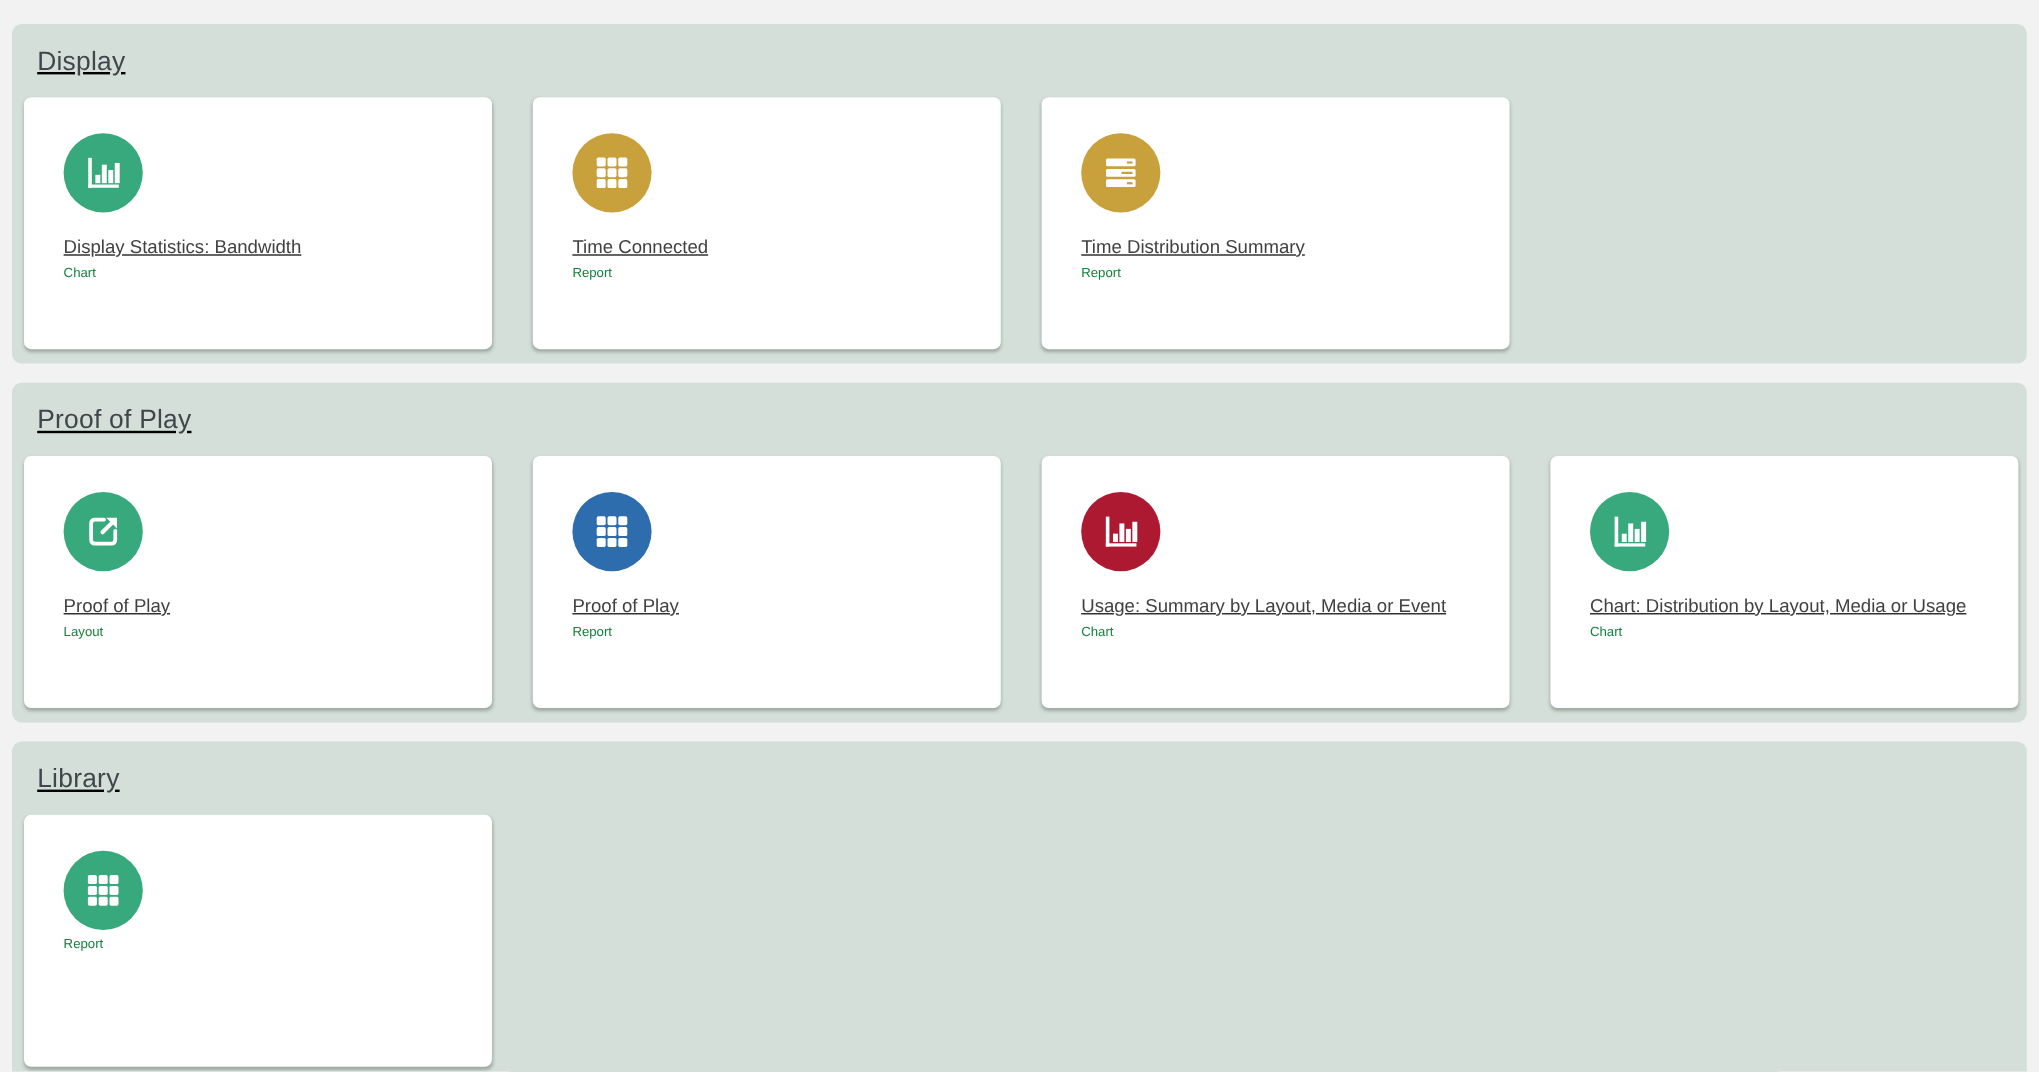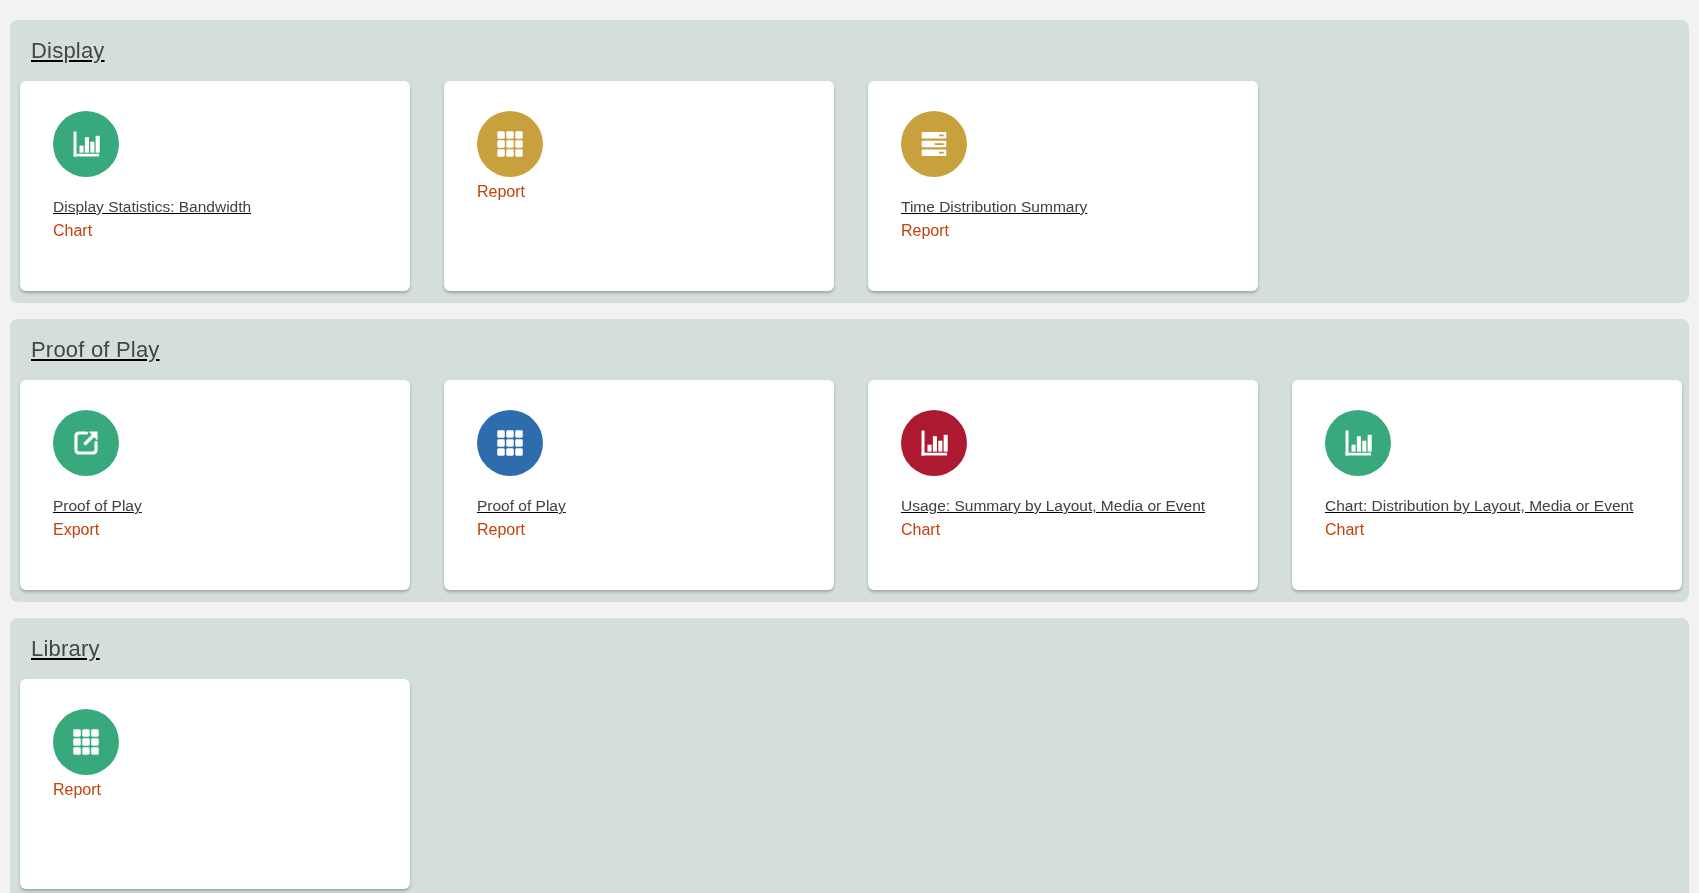--- a/index.html
+++ b/index.html
@@ -62,22 +62,22 @@
   }
   .card-title {
     margin-top: 21px;
     font-size: 15.5px;
     color: #414141;
     white-space: nowrap;
   }
   .card-link {
     display: inline-block;
     margin-top: 6px;
-    font-size: 16px;
-    color: #c2410c;
+    font-size: 11px;
+    color: #15803d;
     text-decoration: none;
     cursor: pointer;
   }
 </style>
 </head>
 <body>
 
 <div class="page" id="page-root">
   <div class="section">
     <div class="section-title">Display</div>
@@ -108,20 +108,21 @@
                 <rect x="15.7" y="3" width="5.3" height="5.3" rx="1"></rect>
                 <rect x="3" y="9.35" width="5.3" height="5.3" rx="1"></rect>
                 <rect x="9.35" y="9.35" width="5.3" height="5.3" rx="1"></rect>
                 <rect x="15.7" y="9.35" width="5.3" height="5.3" rx="1"></rect>
                 <rect x="3" y="15.7" width="5.3" height="5.3" rx="1"></rect>
                 <rect x="9.35" y="15.7" width="5.3" height="5.3" rx="1"></rect>
                 <rect x="15.7" y="15.7" width="5.3" height="5.3" rx="1"></rect>
               </svg>
             </span>
     </div>
+    <div class="card-title">Time Connected</div>
     <a class="card-link">Report</a>
   </div>
 
   <div class="card">
     <div class="circle" style="background: rgb(200, 161, 61); --cc: #c8a13d;">
       <span class="icon">
               <svg viewBox="0 0 24 24" xmlns="http://www.w3.org/2000/svg">
                 <rect x="3.3" y="3.6" width="17.4" height="4.6" rx="0.9" fill="#ffffff"></rect>
                 <rect x="3.3" y="9.7" width="17.4" height="4.6" rx="0.9" fill="#ffffff"></rect>
                 <rect x="3.3" y="15.8" width="17.4" height="4.6" rx="0.9" fill="#ffffff"></rect>
@@ -144,21 +145,21 @@
     <div class="circle" style="background: rgb(56, 168, 125); --cc: #38a87d;">
       <span class="icon">
               <svg viewBox="0 0 24 24" xmlns="http://www.w3.org/2000/svg" fill="none">
                 <path d="M12.5 4.9 H7.2 Q4.9 4.9 4.9 7.2 V16.8 Q4.9 19.1 7.2 19.1 H16.8 Q19.1 19.1 19.1 16.8 V11.5" stroke="#ffffff" stroke-width="2.2" stroke-linecap="round" stroke-linejoin="round"></path>
                 <path d="M11.6 12.4 L17.6 6.4" stroke="#ffffff" stroke-width="2.4" stroke-linecap="round"></path>
                 <polygon points="13.8,3.9 20.1,3.9 20.1,10.2" fill="#ffffff"></polygon>
               </svg>
             </span>
     </div>
     <div class="card-title">Proof of Play</div>
-    <a class="card-link">Export</a>
+    <a class="card-link">Layout</a>
   </div>
 
   <div class="card">
     <div class="circle" style="background: rgb(45, 108, 173); --cc: #2d6cad;">
       <span class="icon">
               <svg viewBox="0 0 24 24" xmlns="http://www.w3.org/2000/svg" fill="#ffffff">
                 <rect x="3" y="3" width="5.3" height="5.3" rx="1"></rect>
                 <rect x="9.35" y="3" width="5.3" height="5.3" rx="1"></rect>
                 <rect x="15.7" y="3" width="5.3" height="5.3" rx="1"></rect>
                 <rect x="3" y="9.35" width="5.3" height="5.3" rx="1"></rect>
@@ -197,21 +198,21 @@
               <svg viewBox="0 0 24 24" xmlns="http://www.w3.org/2000/svg" fill="#ffffff">
                 <rect x="3.2" y="3.2" width="2.1" height="17.6"></rect>
                 <rect x="3.2" y="18.9" width="18" height="1.9"></rect>
                 <rect x="7.4" y="13.2" width="2.9" height="4.9"></rect>
                 <rect x="11.2" y="7.2" width="2.9" height="10.9"></rect>
                 <rect x="15.0" y="10.4" width="2.9" height="7.7"></rect>
                 <rect x="18.8" y="6.2" width="2.9" height="11.9"></rect>
               </svg>
             </span>
     </div>
-    <div class="card-title">Chart: Distribution by Layout, Media or Event</div>
+    <div class="card-title">Chart: Distribution by Layout, Media or Usage</div>
     <a class="card-link">Chart</a>
   </div>
 </div>
   </div>
 
   <div class="section">
     <div class="section-title">Library</div>
     <div class="cards">
   <div class="card">
     <div class="circle" style="background: rgb(56, 168, 125); --cc: #38a87d;">

